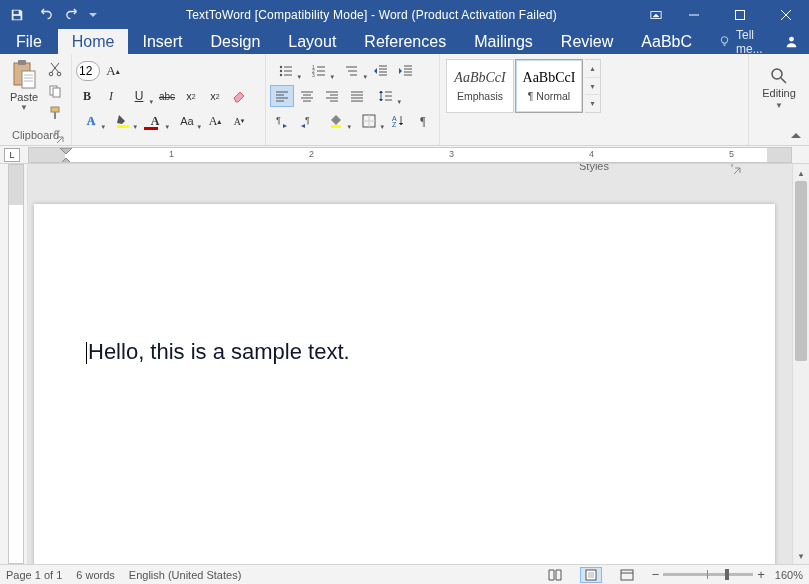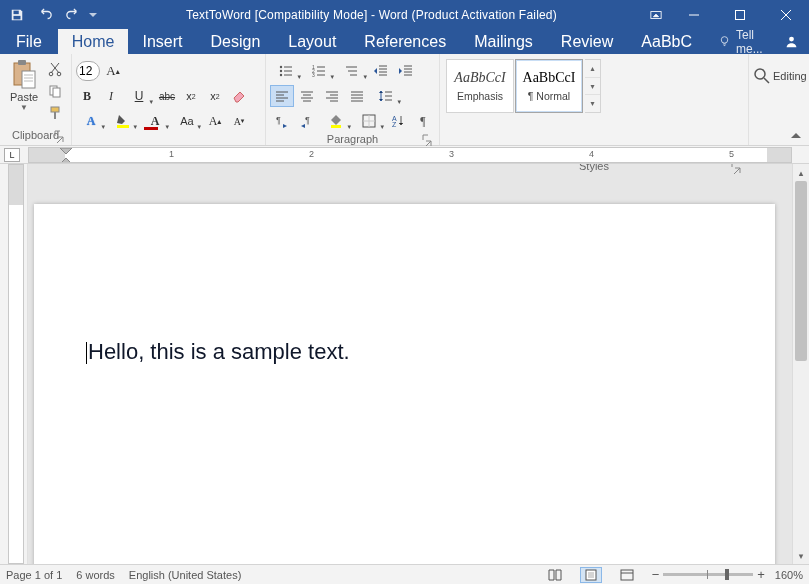--- a/index.html
+++ b/index.html
@@ -65,21 +65,21 @@
 .style-card.sel{border:1px solid #a5a5a5; box-shadow:inset 0 0 0 1px #c9def5;}
 .style-card .prev{font-family:Calibri,serif;font-size:14px;color:#2b579a;}
 .style-card .prev.normal{font-family:"Times New Roman",serif;color:#000;}
 .style-card .prev.emph{font-style:italic;color:#404040;font-family:"Times New Roman",serif;}
 .style-card .nm{font-size:10.5px;color:#444;}
 .styles .scroll{width:16px;height:54px;border:1px solid #d4d4d4;border-left:none;display:flex;flex-direction:column;margin-top:2px;}
 .styles .scroll div{flex:1;display:flex;align-items:center;justify-content:center;border-bottom:1px solid #e1e1e1;font-size:8px;color:#666;}
 .styles .scroll div:last-child{border-bottom:none;}
 
 
-.editing .btn{width:52px;display:flex;flex-direction:row;align-items:center;padding-top:10px;gap:2px;}
+.editing .btn{width:52px;display:flex;flex-direction:column;align-items:center;padding-top:10px;gap:2px;}
 .editing .lbl{font-size:11px;color:#444;}
 .editing .dd{font-size:8px;color:#666;}
 
 .collapse{position:absolute;right:4px;bottom:2px;width:18px;height:14px;display:flex;align-items:center;justify-content:center;}
 
 
 .workspace{height:418px;background:#e6e6e6;display:flex;flex-direction:column;}
 .hruler{height:18px;background:#f3f3f3;border-bottom:1px solid #d4d4d4;display:flex;align-items:center;position:relative;padding-left:28px;}
 .hruler .tab-sel{position:absolute;left:4px;top:2px;width:16px;height:14px;border:1px solid #aaa;background:#fff;font-size:9px;display:flex;align-items:center;justify-content:center;}
 .hruler .ruler-body{flex:1;height:16px;background:#fff;border:1px solid #c8c8c8;position:relative;margin-right:17px;overflow:hidden;}
@@ -387,23 +387,20 @@
                 <text x="1" y="13" font-size="7" fill="#2b579a">Z</text>
                 <path stroke="#555" d="M10 2v9m-2-2 2 2 2-2"></path>
               </svg>
             </div>
         <div class="sq">
               <span style="font-family:serif;color:#555;">¶</span>
             </div>
       </div>
     </div>
       </div>
-    <div class="group-label"><span>Paragraph</span><span class="launcher"><svg viewBox="0 0 10 10">
-            <path fill="none" stroke="#888" d="M1 1h5M1 1v5m2 7 6-6m0 0v5m0-5H4"></path>
-          </svg></span></div>
   </div>
 
   <div class="group styles" style="flex:1;gap:47px;">
     <div class="group-body">
       <div class="gallery">
         <div class="style-card">
             <span class="prev emph">AaBbCcI</span>
             <span class="nm">Emphasis</span>
           </div>
         <div class="style-card sel">

